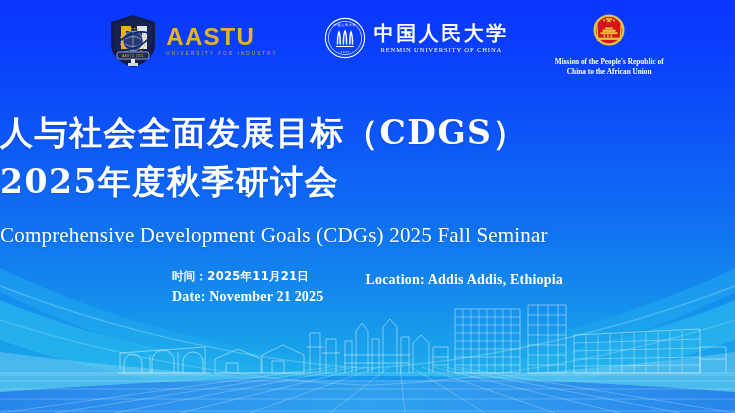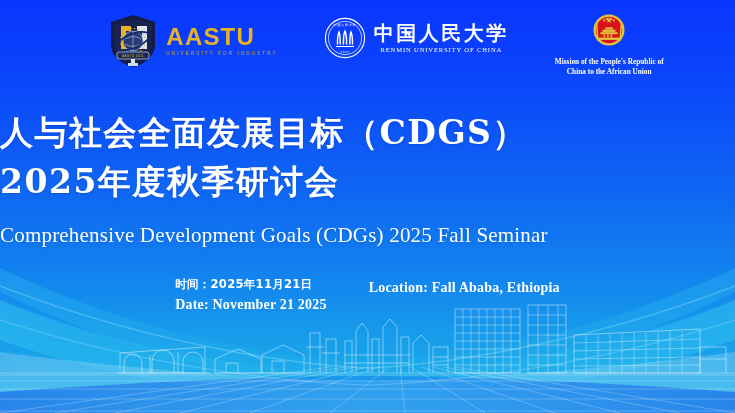--- a/index.html
+++ b/index.html
@@ -91,21 +91,21 @@
     color:#ffffff;
     font-family:"Liberation Serif", serif;
     font-size:21px;
     letter-spacing:0.2px;
     line-height:1.2;
     text-shadow:0 1px 2px rgba(0,20,90,0.15);
   }
 
   
   .info-block {
-    position:absolute; top:276px; left:0; width:100%;
+    position:absolute; top:268px; left:0; width:100%;
     display:flex; justify-content:center; gap:42px;
   }
   .info-col { display:flex; flex-direction:column; }
   .info-cn {
     color:#ffffff; font-family:"DejaVu Sans", sans-serif;
     font-size:11.5px; font-weight:bold; letter-spacing:0.3px;
     line-height:1.45; white-space:nowrap;
   }
   .info-en {
     color:#ffffff; font-family:"Liberation Serif", serif;
@@ -350,17 +350,17 @@
     <div class="title-cn-2">2025年度秋季研讨会</div>
     <div class="title-en">Comprehensive Development Goals (CDGs) 2025 Fall Seminar</div>
   </div>
 
   <div class="info-block">
     <div class="info-col date">
       <div class="info-cn">时间：2025年11月21日</div>
       <div class="info-en">Date: November 21 2025</div>
     </div>
     <div class="info-col loc">
-      <div class="info-en">Location: Fall Ababa, Ethiopia</div>
+      <div class="info-en">Location: Addis Addis, Ethiopia</div>
     </div>
   </div>
 
 </div>
 
 </body></html>

